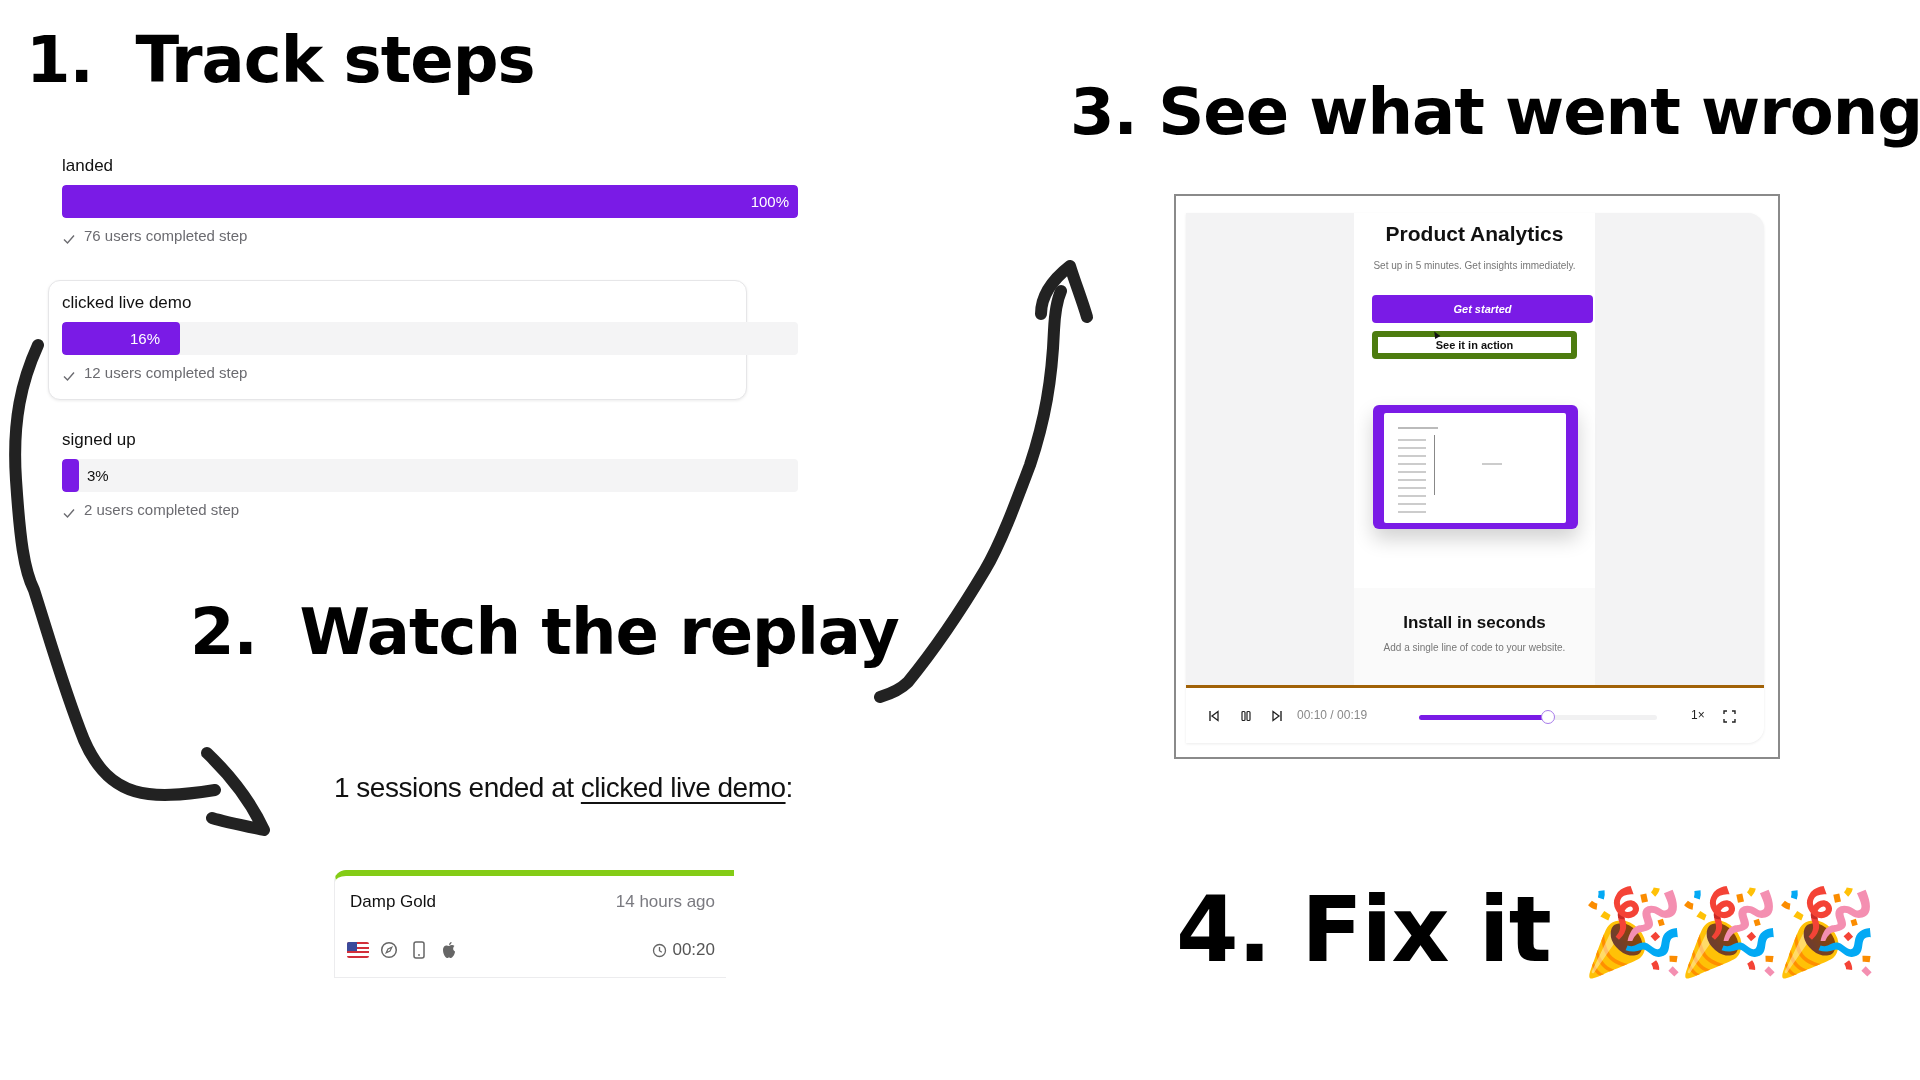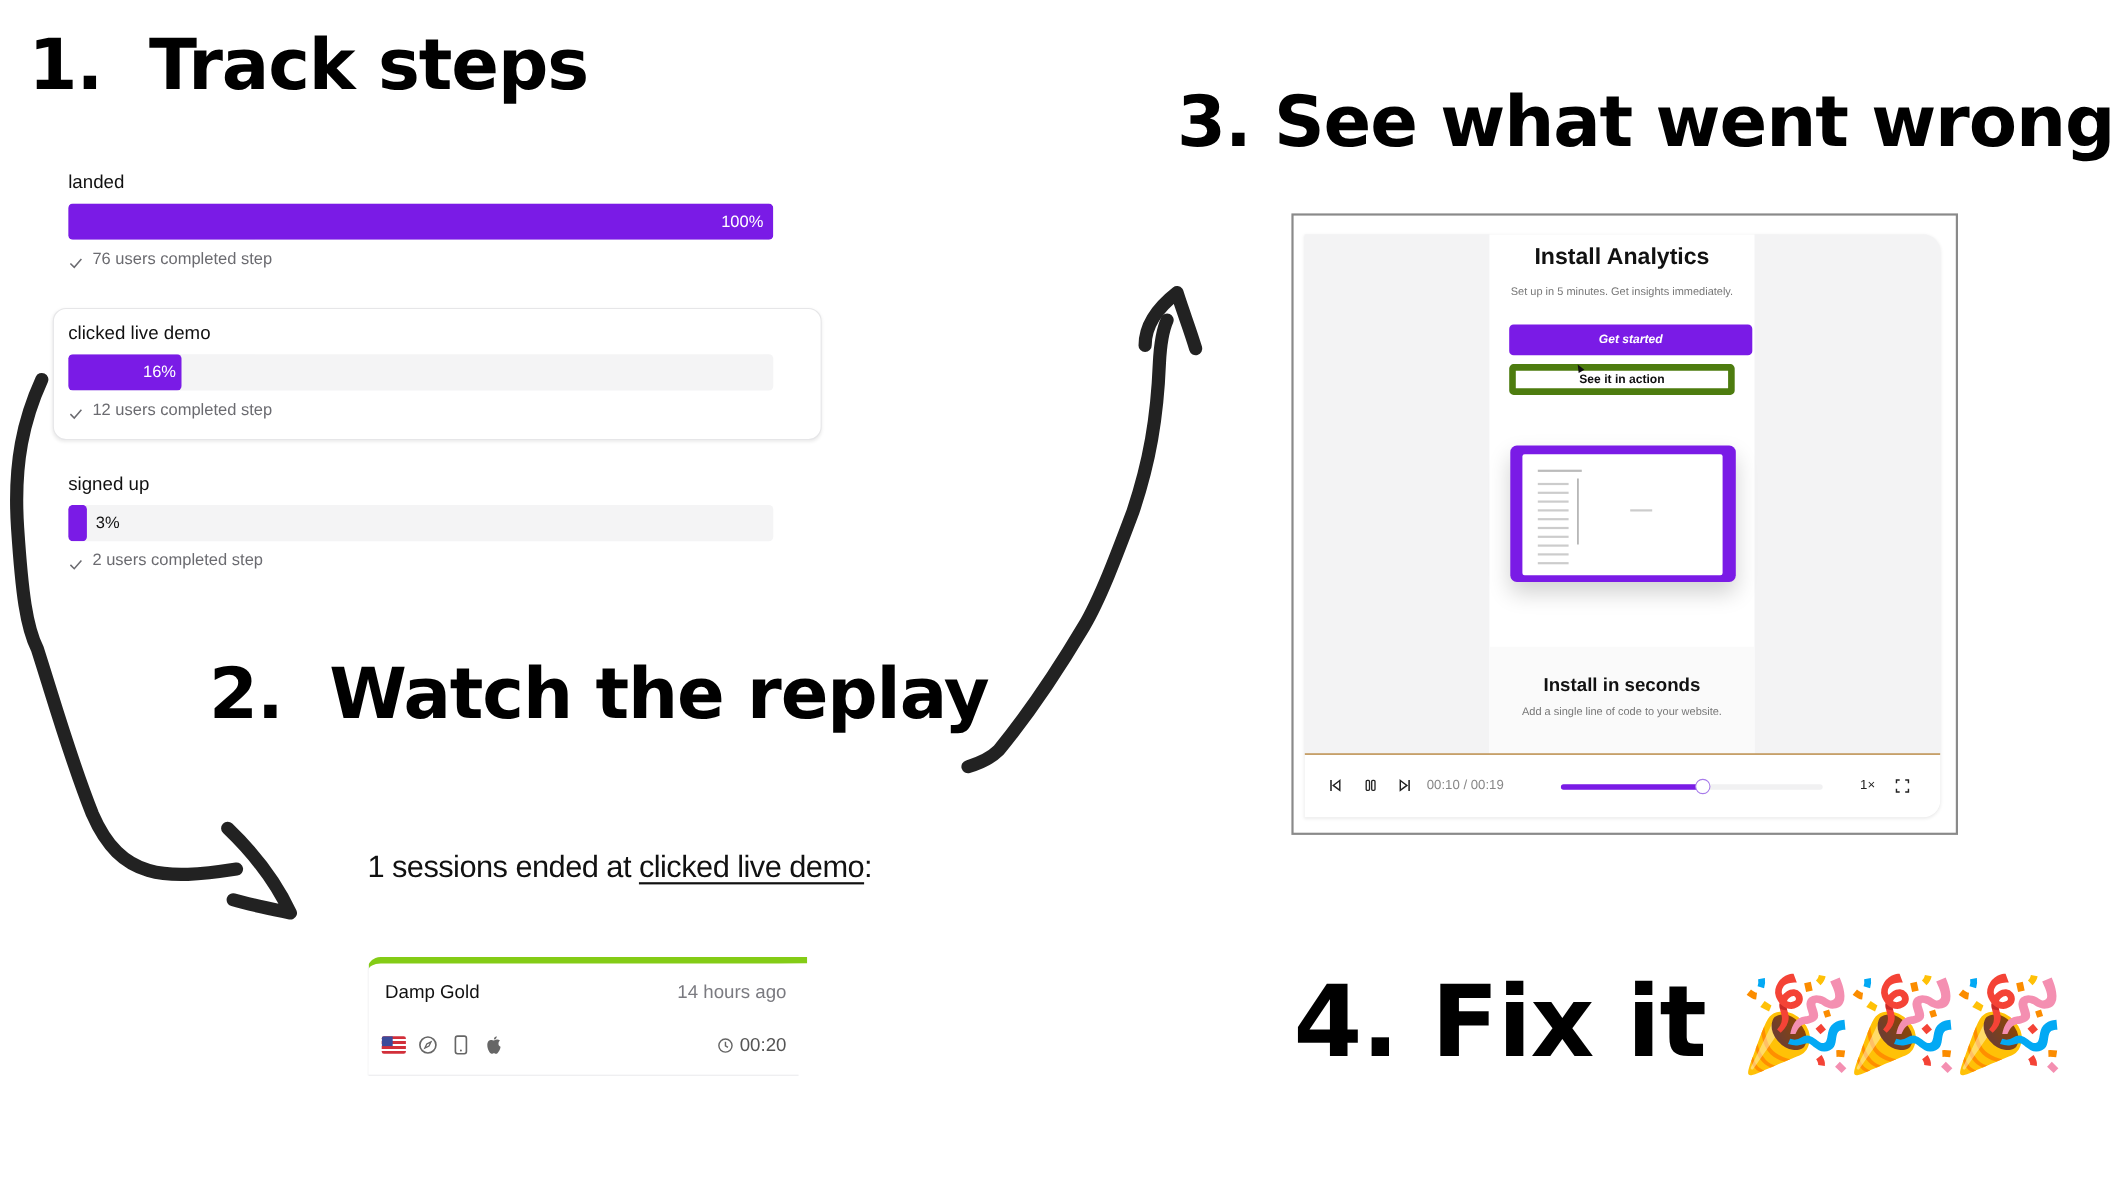--- a/index.html
+++ b/index.html
@@ -19,21 +19,21 @@
   .h2 { left: 190px; top: 600px; font-size: 64px; }
   .h3 { left: 1070px; top: 80px; font-size: 64px; }
   .h4 { left: 1176px; top: 885px; font-size: 90px; }
   .h4 .emoji { font-size: 84px; letter-spacing: -8px; }
 
   
   .step { position: absolute; left: 62px; width: 672px; }
   .step-label { font-size: 17px; color: #111; height: 22px; line-height: 22px; }
   .bar-track {
     margin-top: 8px;
-    width: 641px; height: 33px;
+    width: 736px; height: 33px;
     background: #f4f4f5; border-radius: 4px;
     position: relative; overflow: hidden;
   }
   .bar-fill {
     position: absolute; left: 0; top: 0; bottom: 0;
     background: #7a1be6; border-radius: 4px;
   }
   .bar-pct {
     position: absolute; top: 0; line-height: 33px; font-size: 15px;
   }
@@ -108,21 +108,21 @@
   }
   .thumb-screen {
     position: absolute; left: 11px; top: 8px; width: 182px; height: 110px; background: #fff; border-radius: 2px; overflow: hidden;
   }
   .thumb-line { position: absolute; height: 2px; background: #bbb; }
   .install-title { position: absolute; left: 0; right: 0; top: 400px; text-align: center; font-size: 17px; font-weight: bold; color: #111; }
   .install-sub { position: absolute; left: 0; right: 0; top: 429px; text-align: center; font-size: 10px; color: #777; }
 
   .controls {
     position: absolute; left: 0; right: 0; bottom: 0; height: 58px; background: #fff;
-    border-top: 1px solid #a16207;
+    border-top: 3px solid #a16207;
   }
   .ctrl { position: absolute; top: 20px; width: 16px; height: 16px; display: flex; align-items: center; justify-content: center; color: #222; }
   .time-label { position: absolute; left: 111px; top: 20px; font-size: 12px; color: #888; }
   .progress-track { position: absolute; left: 233px; width: 238px; top: 27px; height: 5px; background: #f1f1f2; border-radius: 3px; }
   .progress-fill { position: absolute; left: 0; top: 0; bottom: 0; border-radius: 3px; background: #7a1be6; }
   .progress-knob { position: absolute; top: -5px; width: 14px; height: 14px; border-radius: 50%; background: #fff; border: 1.5px solid #a77bea; }
   .speed { position: absolute; left: 505px; top: 20px; font-size: 12px; color: #222; }
 </style>
 </head>
 <body>
@@ -218,21 +218,21 @@
         <circle cx="7.5" cy="7.5" r="6" fill="none" stroke="#666" stroke-width="1.3"></circle>
         <path d="M7.5 4 V7.7 L9.8 9.2" fill="none" stroke="#666" stroke-width="1.3"></path>
       </svg>
     <span>00:20</span>
   </div>
 </div>
 
 <div class="player-outer"></div>
 <div class="player-panel">
   <div class="page-col">
-    <div class="pa-title">Install Analytics</div>
+    <div class="pa-title">Product Analytics</div>
     <div class="pa-sub">Set up in 5 minutes. Get insights immediately.</div>
     <div class="pa-btn-primary">Get started</div>
     <div class="pa-btn-secondary">See it in action</div>
     <div class="cursor"></div>
     <div class="thumb">
       <div class="thumb-screen">
         <div class="thumb-line" style="left:14px;top:14px;width:40px;"></div>
         <div class="thumb-line" style="left:14px;top:26px;width:28px;background:#ccc;"></div>
         <div class="thumb-line" style="left:14px;top:34px;width:28px;background:#ccc;"></div>
         <div class="thumb-line" style="left:14px;top:42px;width:28px;background:#ccc;"></div>

